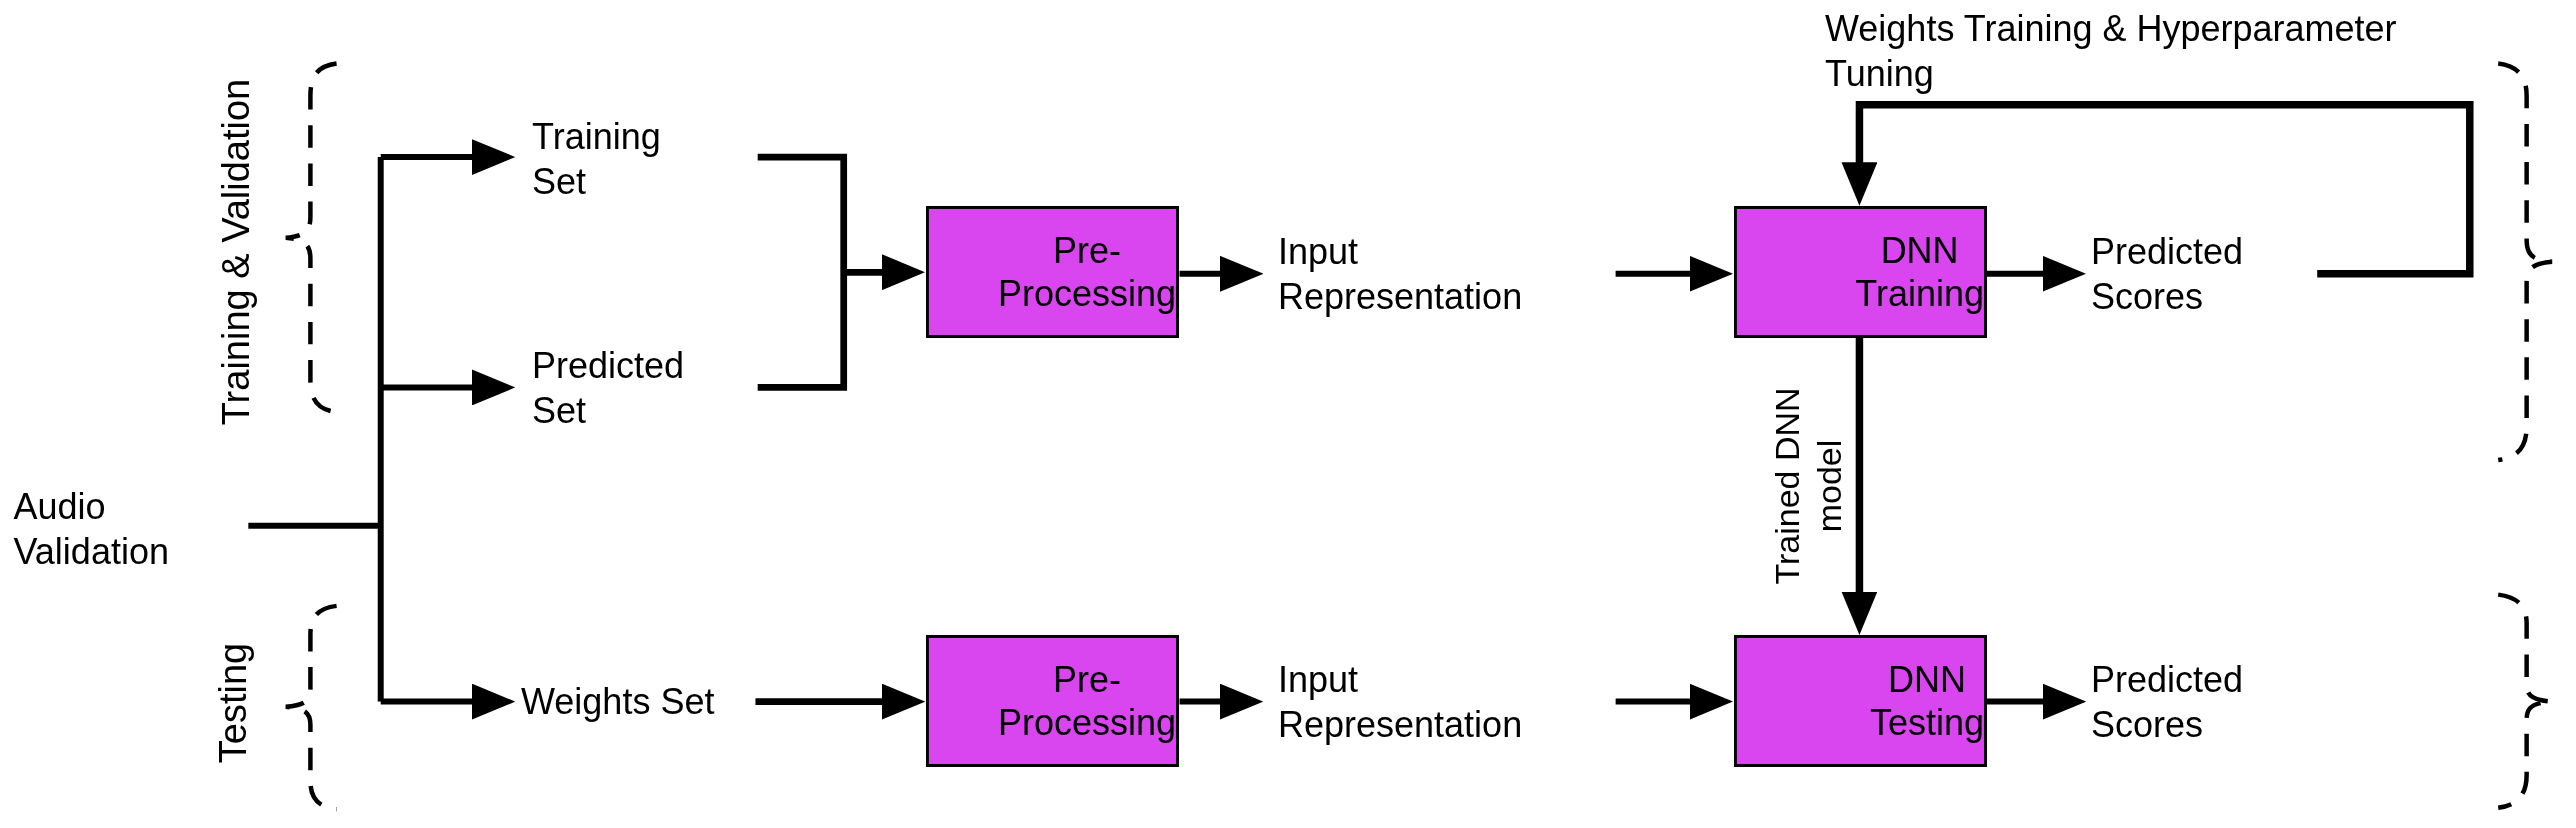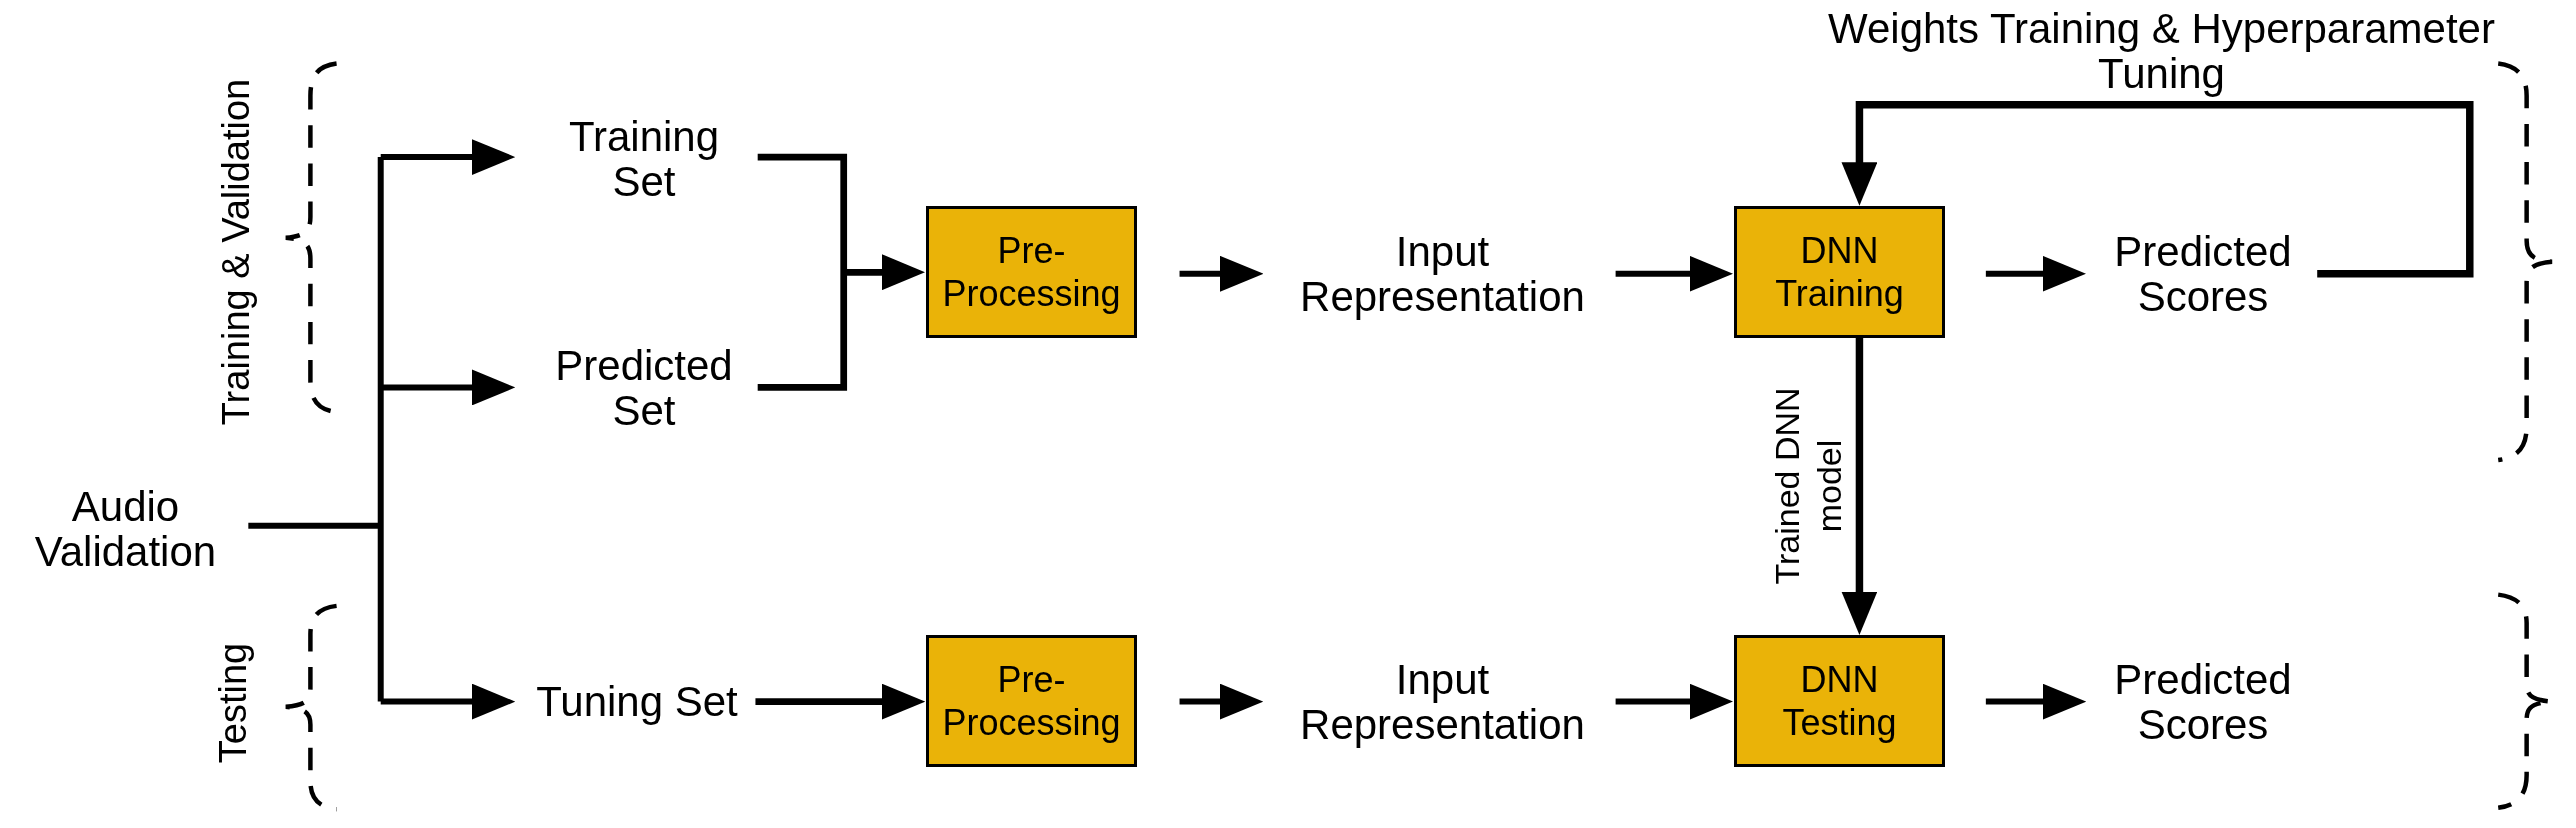--- a/index.html
+++ b/index.html
@@ -7,33 +7,32 @@
     position:relative;
     width:2576px;height:828px;
     background:#ffffff;
     font-family:"Liberation Sans", sans-serif;
     color:#000000;
     overflow:hidden;
   }
   #wires{position:absolute;left:0;top:0;width:2576px;height:828px;}
   .lbl{
     position:absolute;
-    text-align:center;
-    font-size:42px;
+    font-size:36px;
     line-height:45px;
     white-space:pre-line;
     color:#000;
   }
   .node-box{
     position:absolute;
-    width:211px;height:132px;
+    width:253px;height:132px;
     border:3.7px solid #000;
     box-sizing:border-box;
-    background:#eab308;
-    display:flex;align-items:center;justify-content:center;
+    background:#d946ef;
+    display:flex;align-items:center;justify-content:flex-end;
   }
   .node-box .lbl-in{
     text-align:center;font-size:36px;line-height:43px;white-space:pre-line;
   }
   .rot{
     position:absolute;
     transform:translate(-50%,-50%) rotate(-90deg);
     white-space:pre-line;
     text-align:center;
   }
@@ -113,21 +112,21 @@
     <span class="lbl-in">DNN
 Testing</span>
   </div>
 
   <div class="lbl" id="lbl-audio">Audio
 Validation</div>
   <div class="lbl" id="lbl-training-set">Training
 Set</div>
   <div class="lbl" id="lbl-validation-set">Predicted
 Set</div>
-  <div class="lbl" id="lbl-testing-set">Tuning Set</div>
+  <div class="lbl" id="lbl-testing-set">Weights Set</div>
   <div class="lbl" id="lbl-input-rep-top">Input
 Representation</div>
   <div class="lbl" id="lbl-input-rep-bottom">Input
 Representation</div>
   <div class="lbl" id="lbl-predicted-top">Predicted
 Scores</div>
   <div class="lbl" id="lbl-predicted-bottom">Predicted
 Scores</div>
   <div class="lbl" id="lbl-feedback">Weights Training &amp; Hyperparameter
 Tuning</div>

